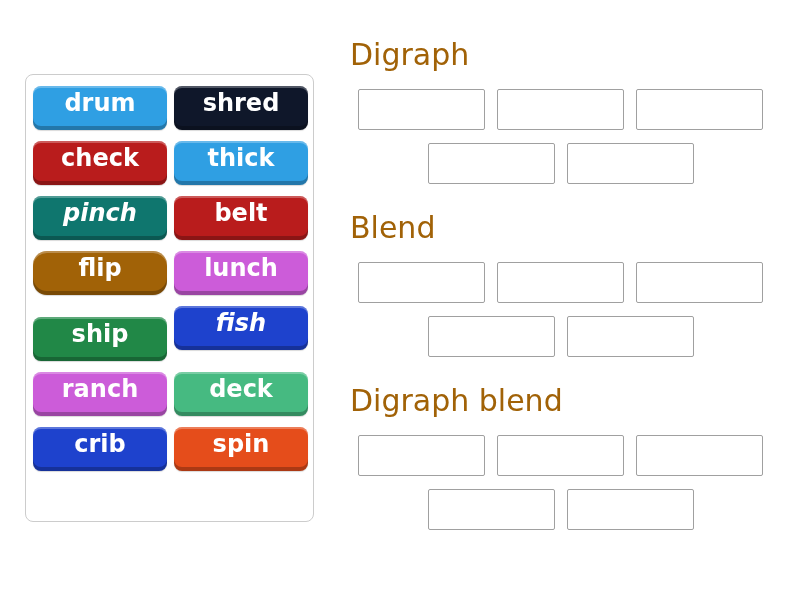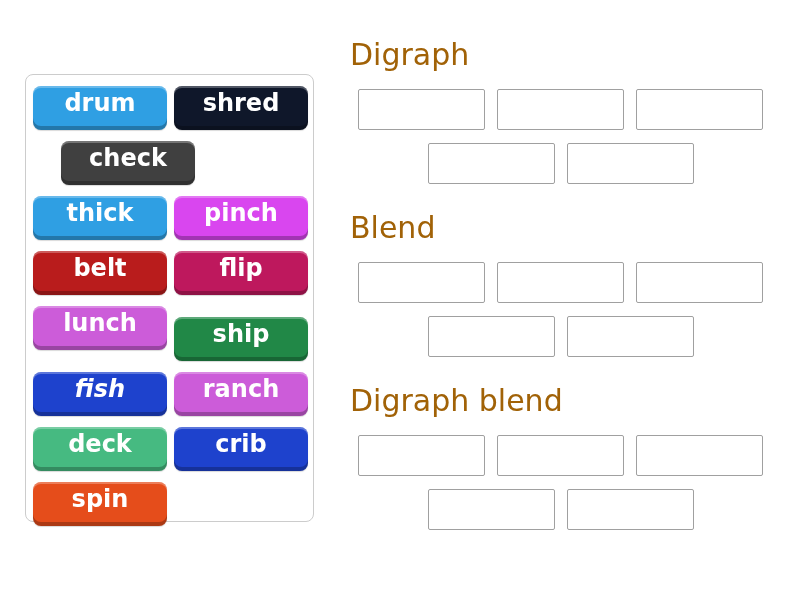--- a/index.html
+++ b/index.html
@@ -71,25 +71,25 @@
     border: 1px solid #a0a0a0;
     border-radius: 2px;
   }
 </style>
 </head>
 <body>
 
 <div class="word-bank">
   <div class="tile" style="background: rgb(47, 159, 227);">drum</div>
   <div class="tile" style="background: #0f172a;">shred</div>
-  <div class="tile" style="background: #404040; margin-left: 28px;">check</div>
+  <div class="tile" style="background: #b91c1c;">check</div>
   <div class="tile" style="background: rgb(47, 159, 227);">thick</div>
-  <div class="tile" style="background: #d946ef;">pinch</div>
+  <div class="tile" style="background: #0f766e; font-style: italic;">pinch</div>
   <div class="tile" style="background: #b91c1c;">belt</div>
-  <div class="tile" style="background: #be185d;">flip</div>
+  <div class="tile" style="background: #a16207; border-radius: 14px;">flip</div>
   <div class="tile" style="background: rgb(204, 92, 217);">lunch</div>
   <div class="tile" style="background: rgb(33, 136, 71); margin-top: 11px;">ship</div>
   <div class="tile" style="background: rgb(30, 66, 205); font-style: italic;">fish</div>
   <div class="tile" style="background: rgb(204, 92, 217);">ranch</div>
   <div class="tile" style="background: rgb(70, 186, 129);">deck</div>
   <div class="tile" style="background: rgb(30, 66, 205);">crib</div>
   <div class="tile" style="background: rgb(229, 77, 27);">spin</div>
 </div>
 
 <div class="groups">

